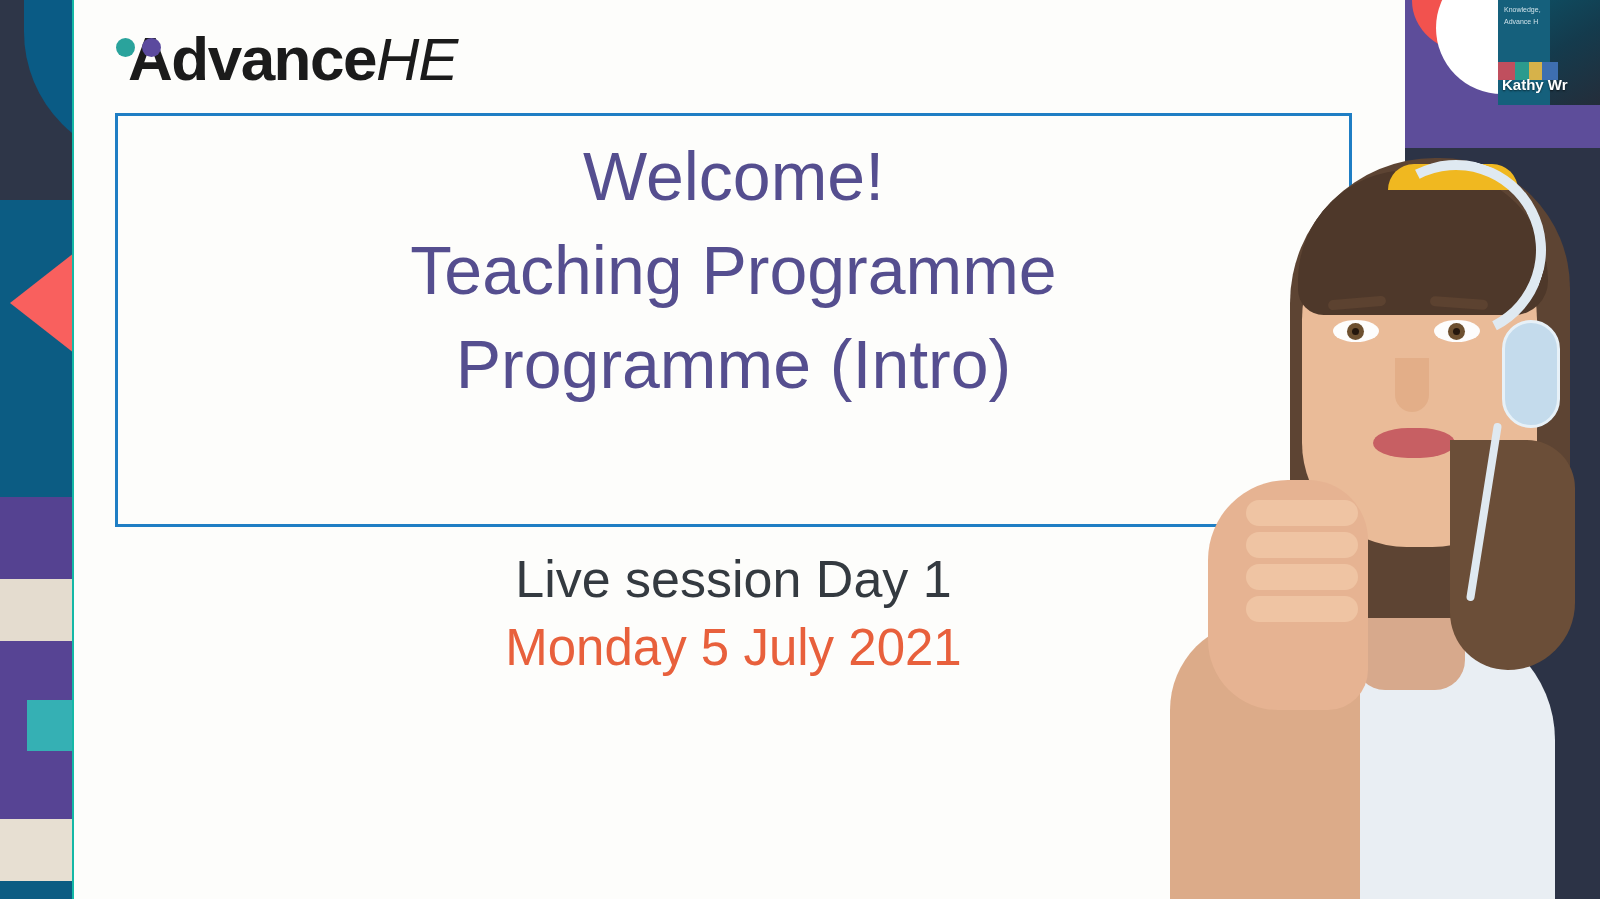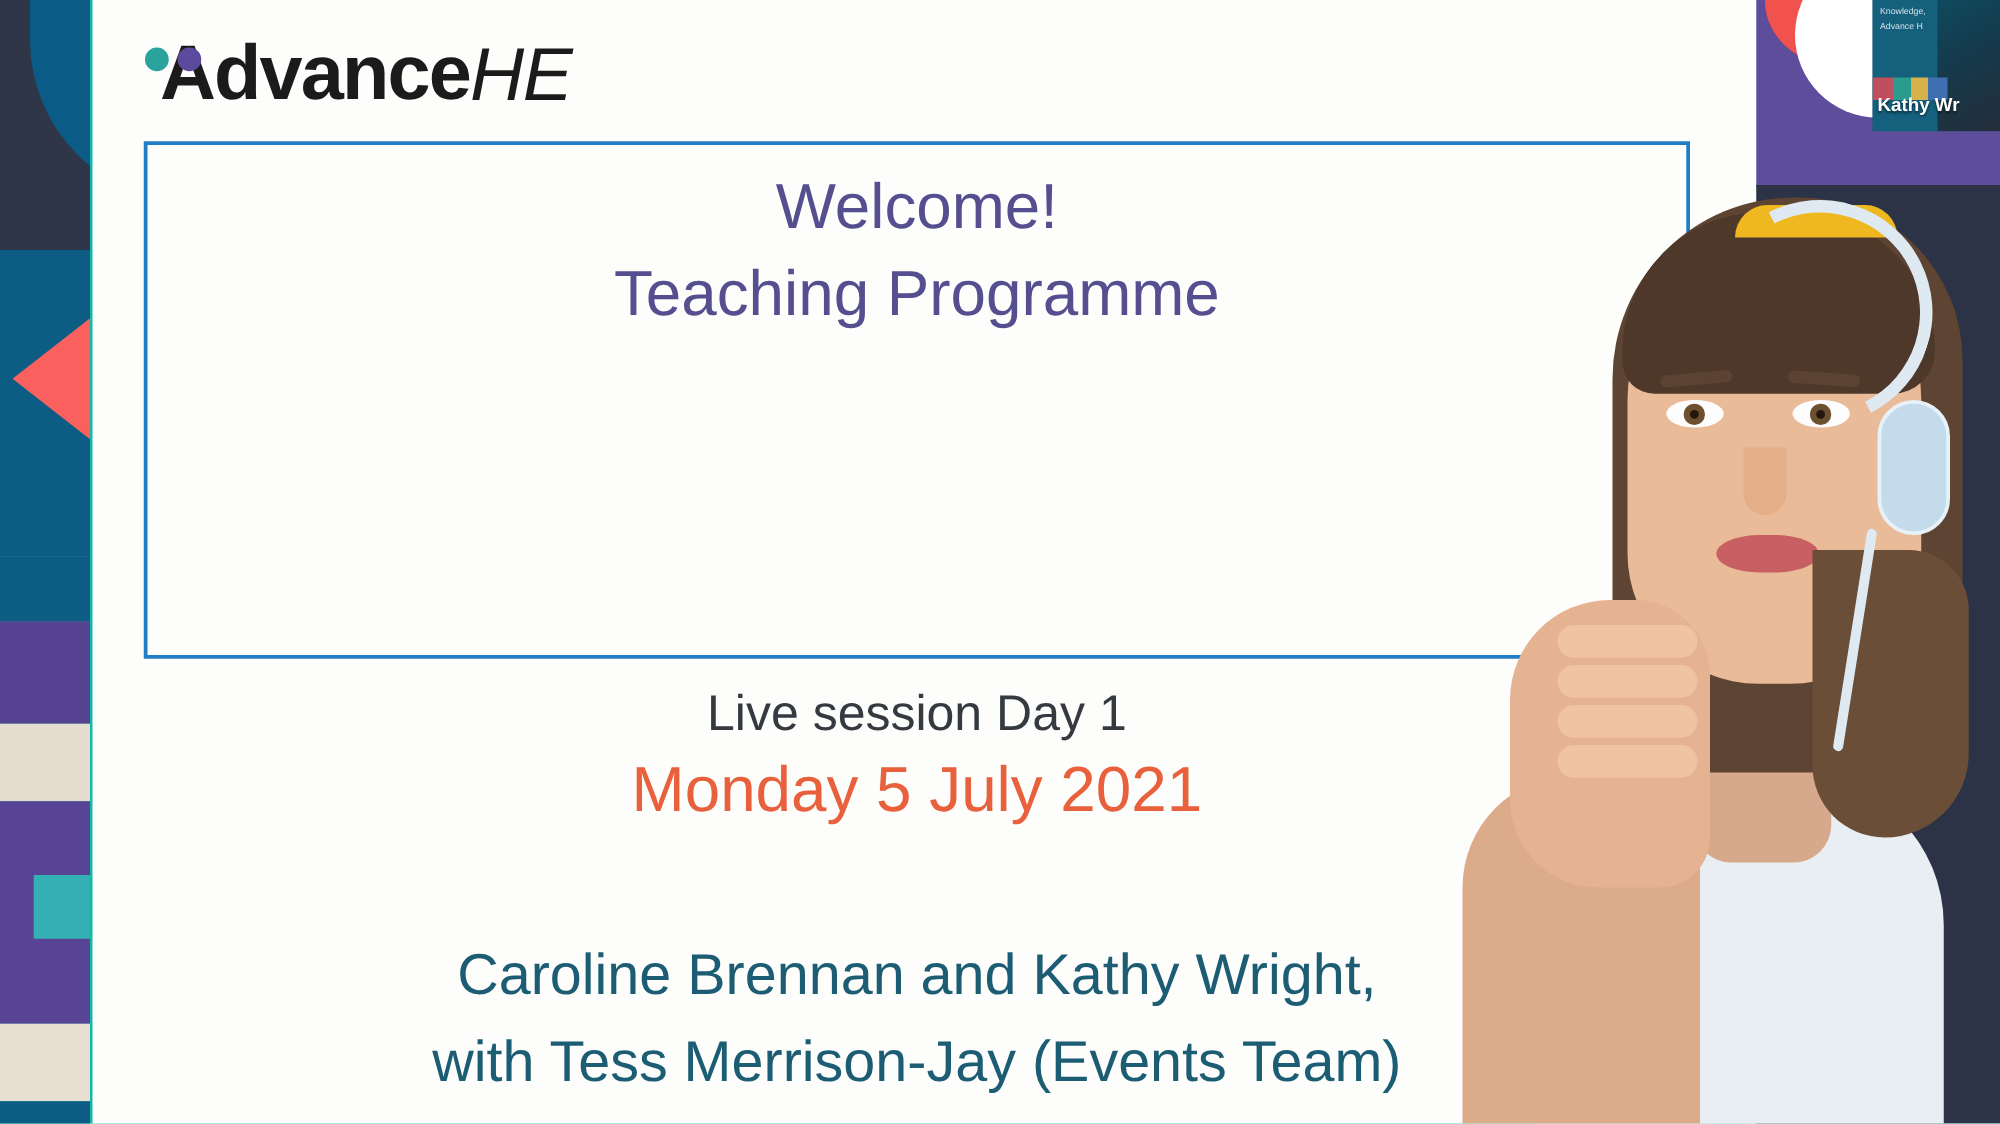--- a/index.html
+++ b/index.html
@@ -119,38 +119,38 @@
     border: 3px solid #1f7ec4;
     background: transparent;
     display: flex;
     flex-direction: column;
     align-items: center;
     justify-content: flex-start;
     padding-top: 14px;
   }
   .title-line {
     color: #554e8f;
-    font-size: 51px;
+    font-size: 68px;
     font-weight: 400;
     line-height: 1.38;
     white-space: nowrap;
     text-align: center;
   }
 
   
   .subtitle-block {
     position: absolute;
     left: 41px;
     top: 545px;
     width: 1237px;
     text-align: center;
   }
   .session-line {
     color: #343a40;
-    font-size: 40px;
+    font-size: 52px;
     font-weight: 400;
     line-height: 1.33;
   }
   .date-line {
     color: #e8603c;
     font-size: 51px;
     font-weight: 400;
     line-height: 1.33;
   }
 
@@ -481,31 +481,28 @@
         <span class="logo-dot teal"></span>
         <span class="logo-dot purple"></span>
       </div>
       <span class="logo-word-advance">Advance</span>
       <span class="logo-word-he">HE</span>
     </div>
 
     <div class="title-box">
       <div class="title-line">Welcome!</div>
       <div class="title-line">Teaching Programme</div>
+      <div class="title-line">Programme (Intro)</div>
     </div>
 
     <div class="subtitle-block">
       <div class="session-line">Live session Day 1</div>
       <div class="date-line">Monday 5 July 2021</div>
     </div>
 
-    <div class="presenters-block">
-      <div class="presenter-line">Caroline Brennan and Kathy Wright,</div>
-      <div class="presenter-line">with Tess Merrison-Jay (Events Team)</div>
-    </div>
 
   </div>
 
   <div class="video-overlay">
 
     <div class="vo-bg-purple"></div>
     <div class="vo-coral-blob"></div>
     <div class="vo-white-circle"></div>
     <div class="vo-bg-navy"></div>
 

